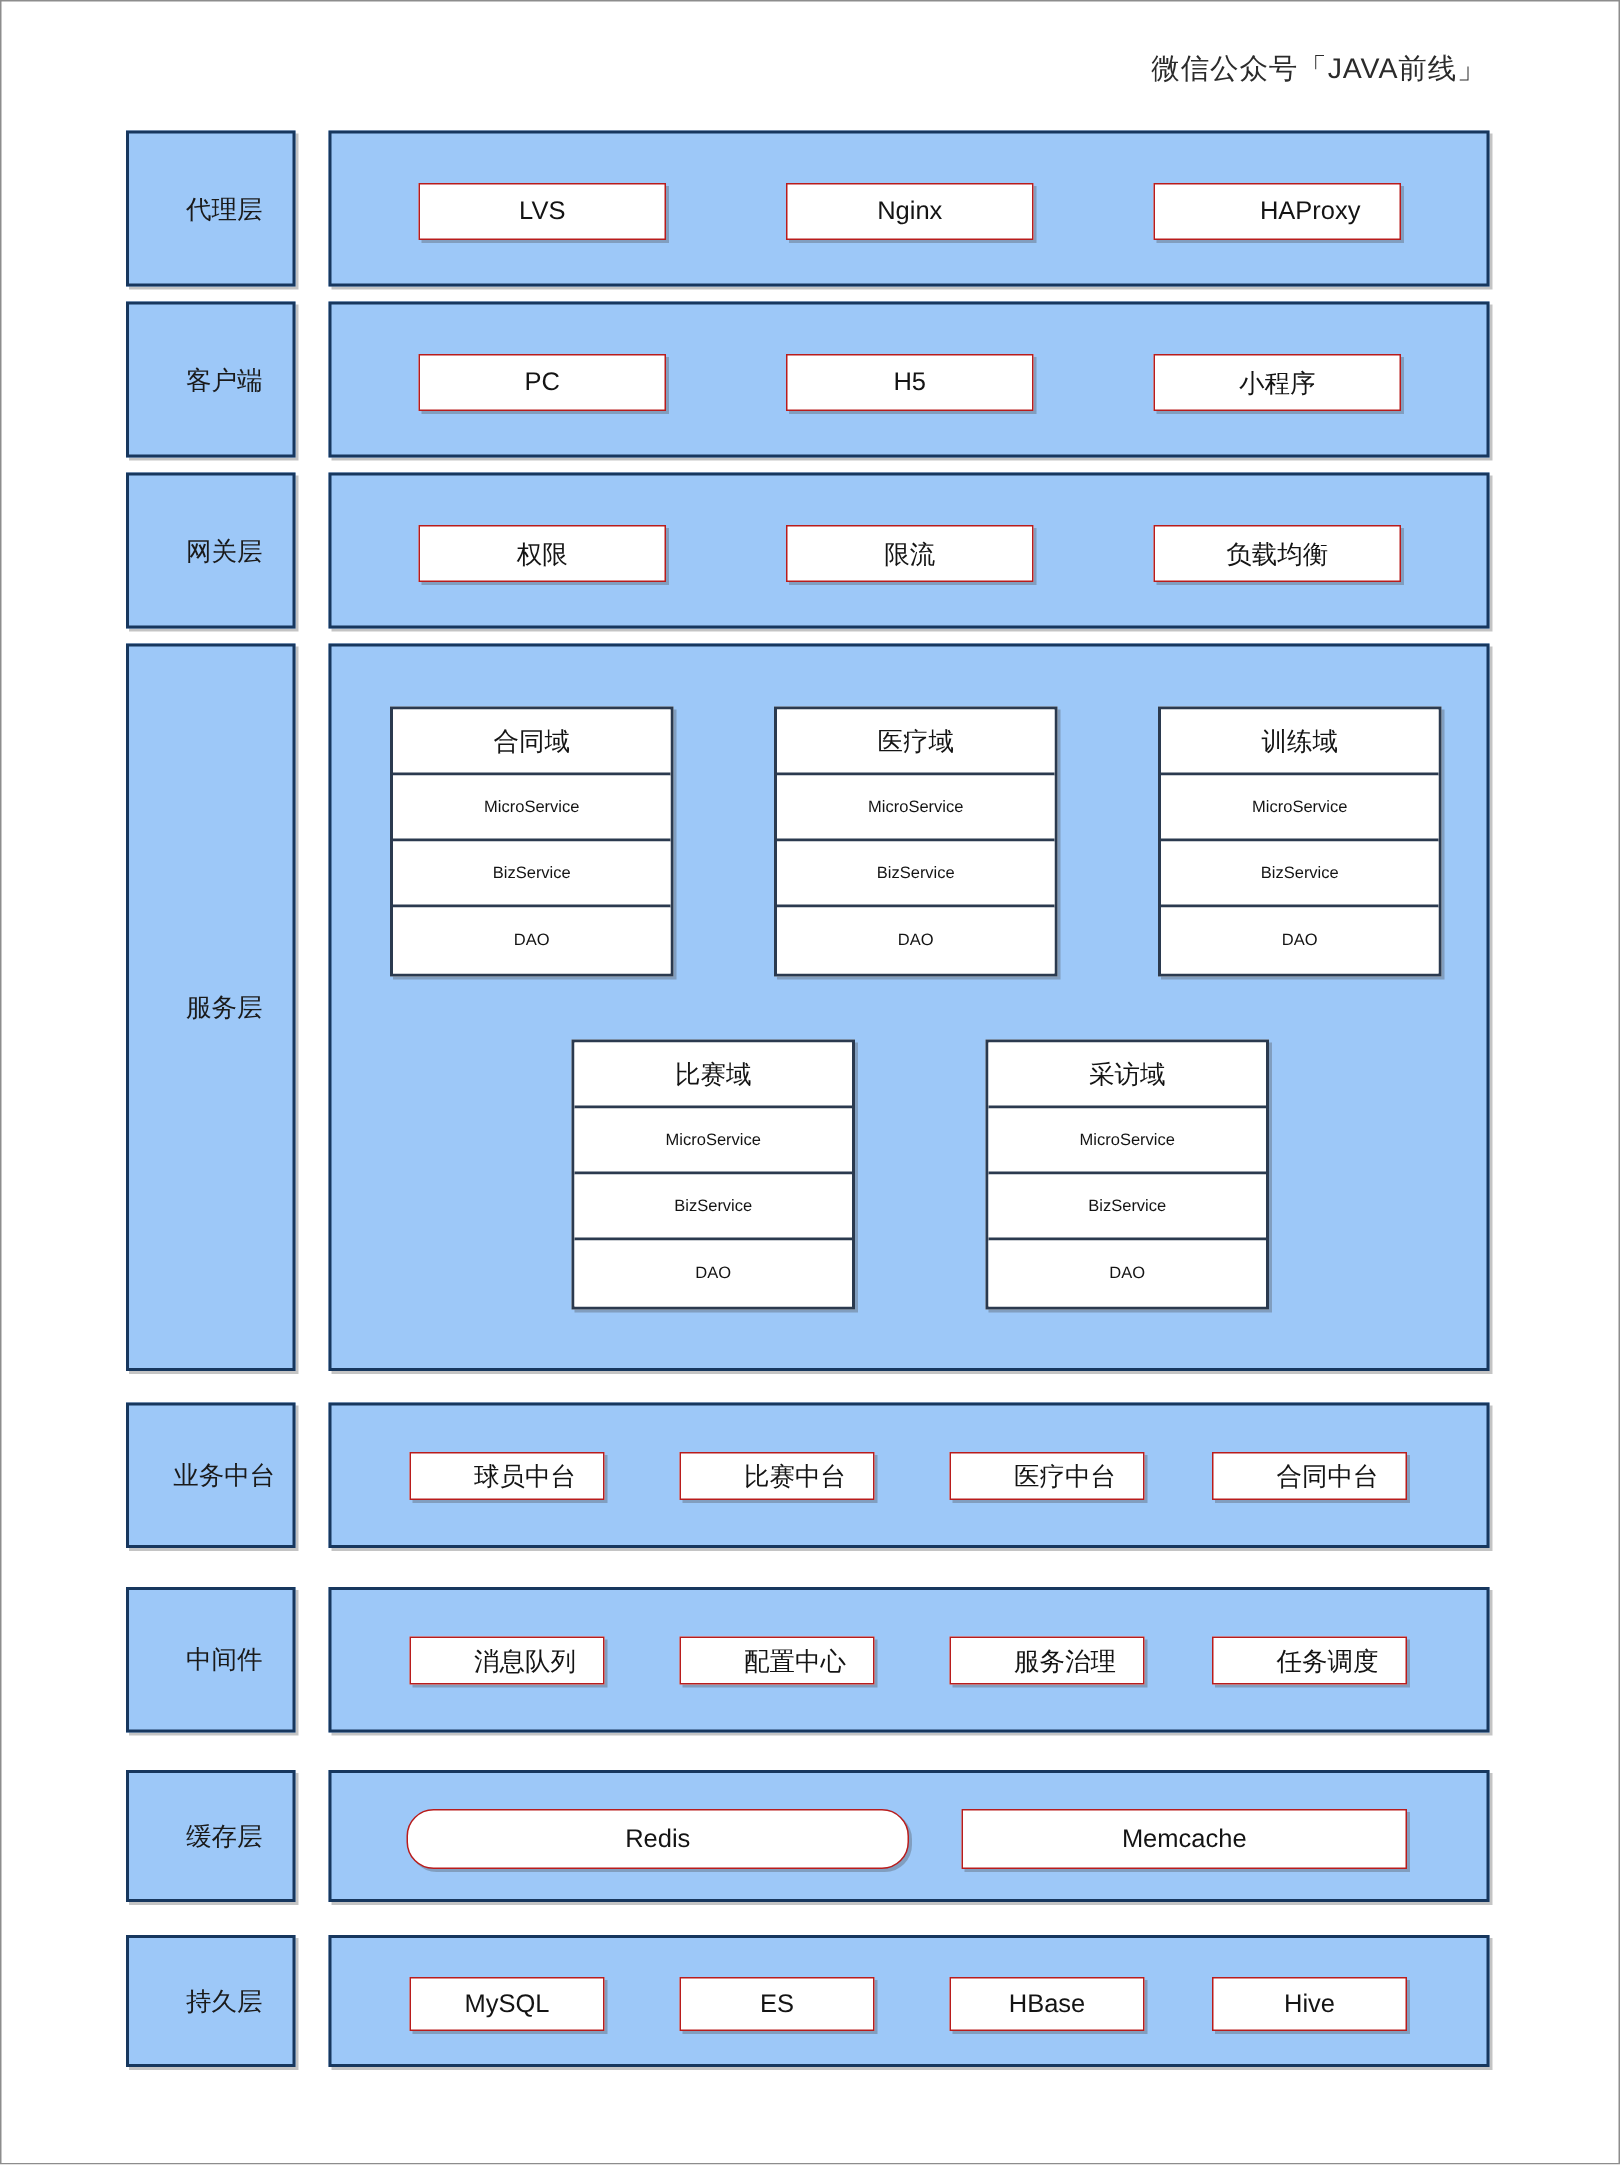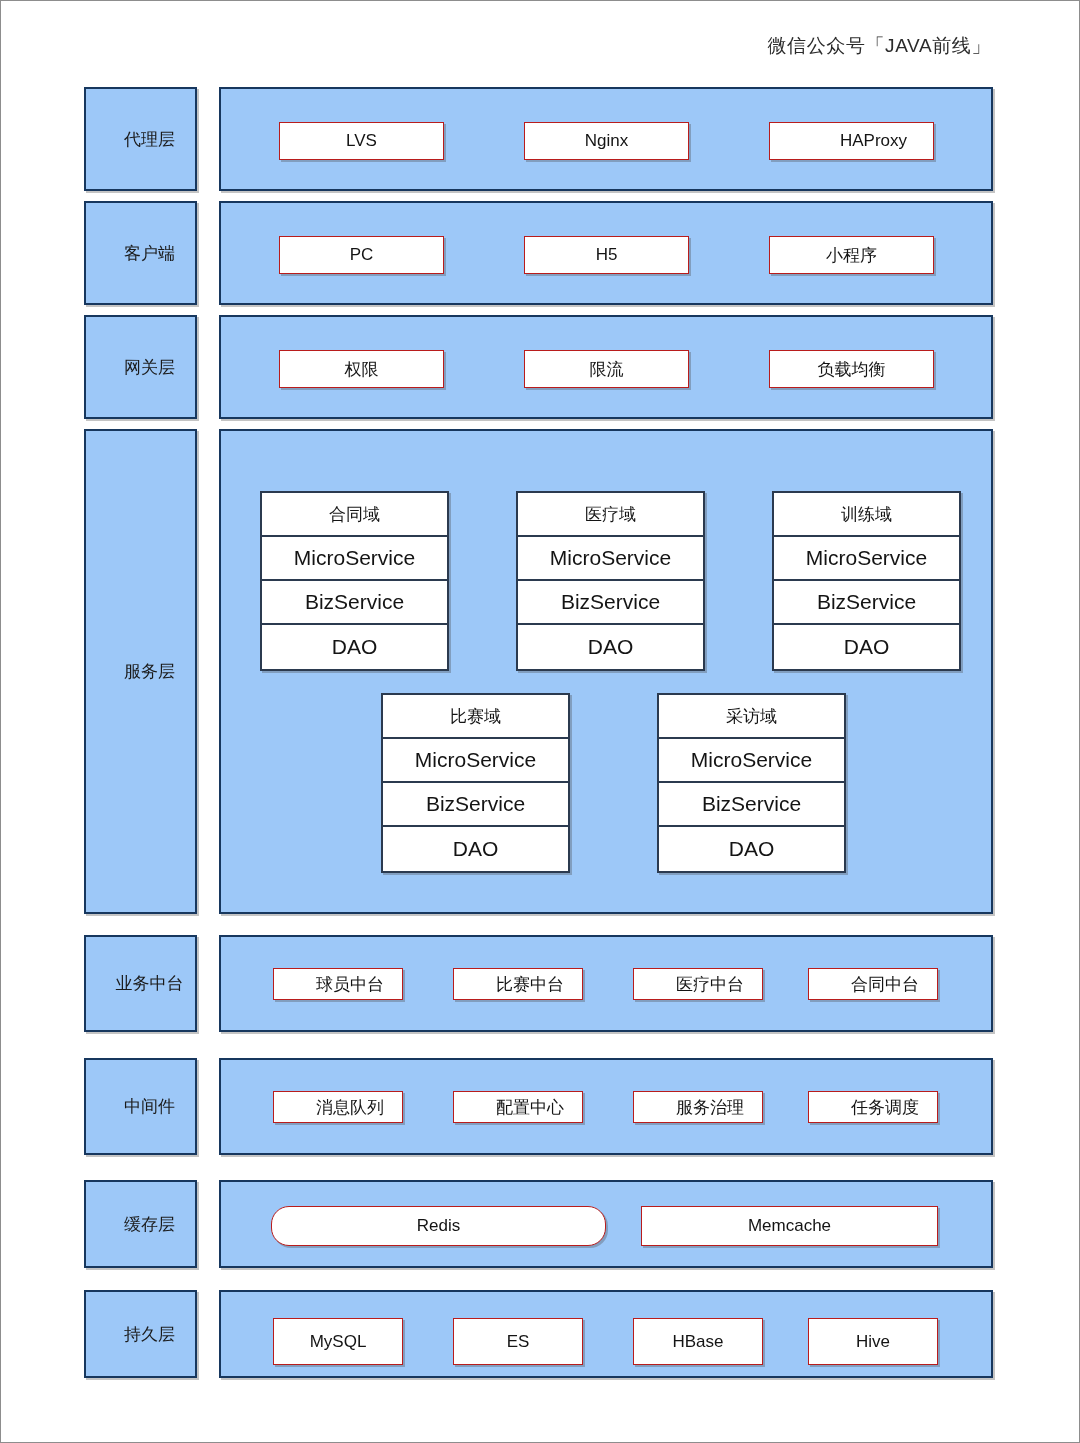--- a/index.html
+++ b/index.html
@@ -113,21 +113,21 @@
   .row-cache .node {
     position: absolute;
     height: 40px;
   }
   .row-cache .c0 { left: 50px; width: 335px; border-radius: 18px; }
   .row-cache .c1 { left: 420px; width: 297px; }
 
   
   .row-db .node {
     position: absolute;
-    height: 47px;
+    height: 36px;
     width: 130px;
   }
   .row-db .d0 { left: 52px; }
   .row-db .d1 { left: 232px; }
   .row-db .d2 { left: 412px; }
   .row-db .d3 { left: 587px; }
 
   
   .service-row .layer-body {
     display: block;
@@ -138,30 +138,30 @@
     background: #ffffff;
     border: 2px solid #2b3a4f;
     box-shadow: 2px 2px 0 rgba(70,70,70,0.32);
   }
   .domain-card .cell {
     box-sizing: border-box;
     height: 44px;
     display: flex;
     align-items: center;
     justify-content: center;
-    font-size: 21px;
+    font-size: 11px;
     color: #141414;
     border-bottom: 2px solid #2b3a4f;
     background: #fff;
     white-space: nowrap;
   }
   .domain-card .cell:last-child { border-bottom: none; }
   .domain-card .cell.head { font-size: 17px; }
 
-  .dc-r1 { top: 60px; }
+  .dc-r1 { top: 40px; }
   .dc-r1.p0 { left: 39px; }
   .dc-r1.p1 { left: 295px; }
   .dc-r1.p2 { left: 551px; }
 
   .dc-r2 { top: 262px; }
   .dc-r2.q0 { left: 160px; }
   .dc-r2.q1 { left: 436px; }
 </style>
 </head>
 <body>

